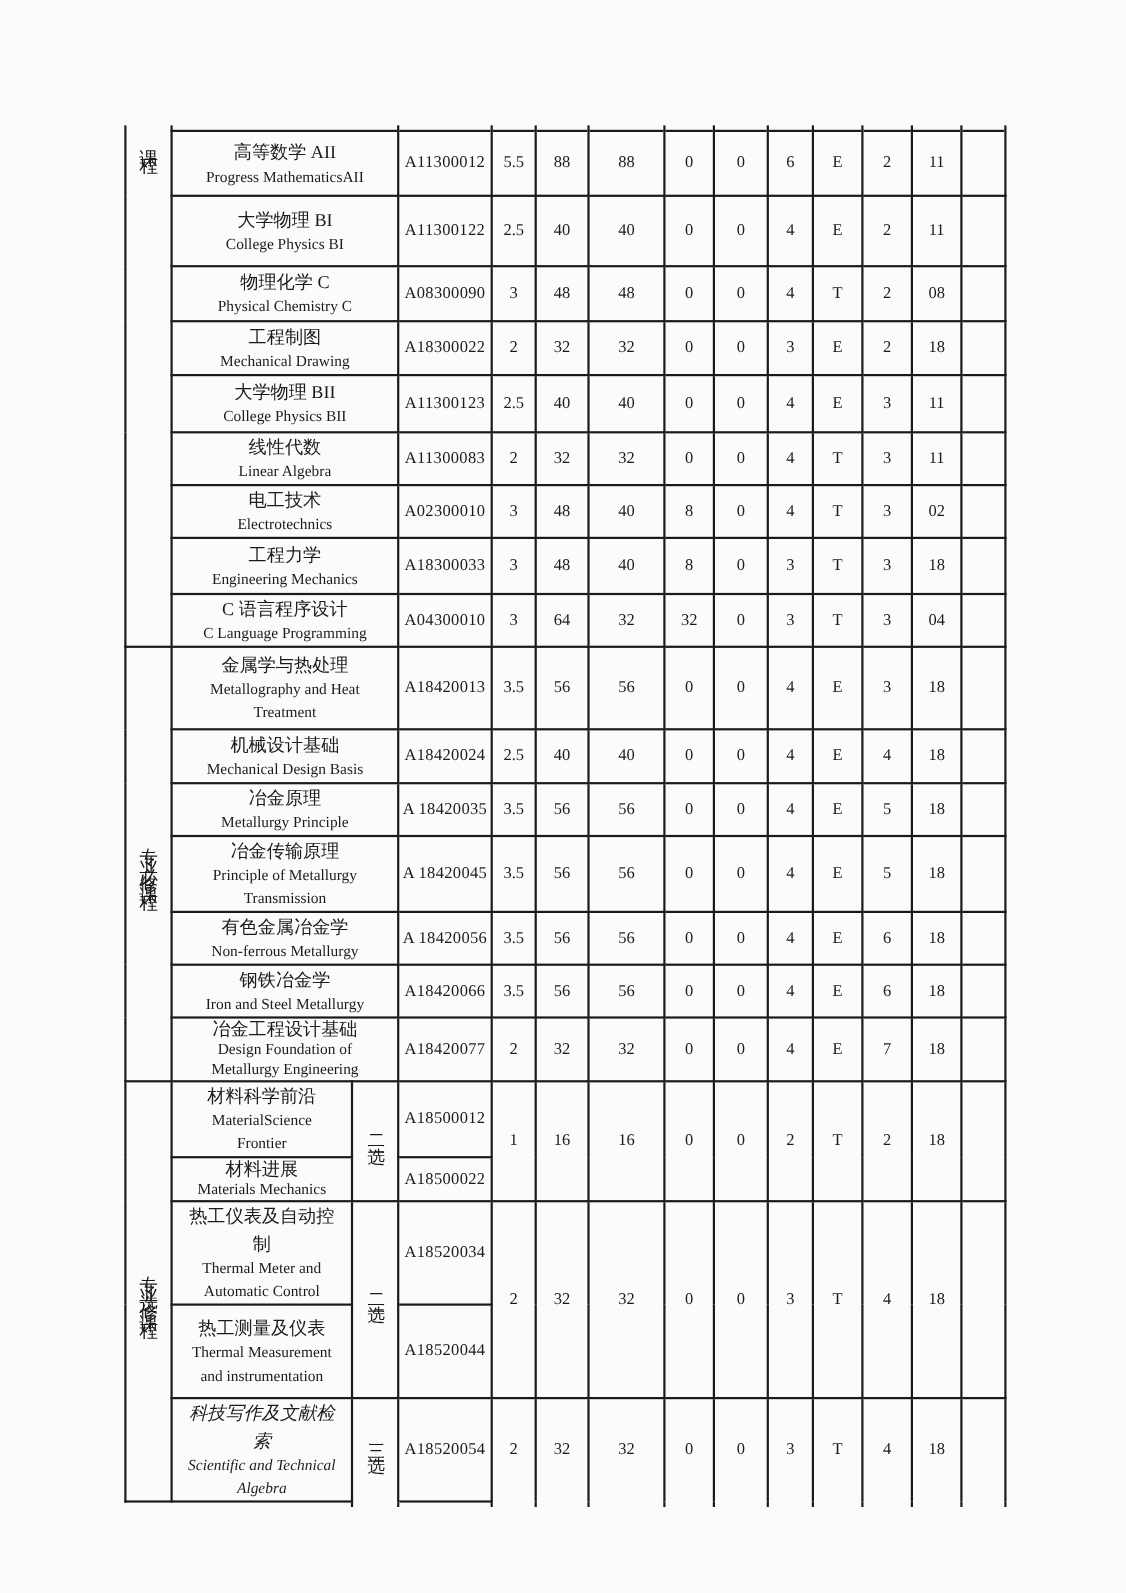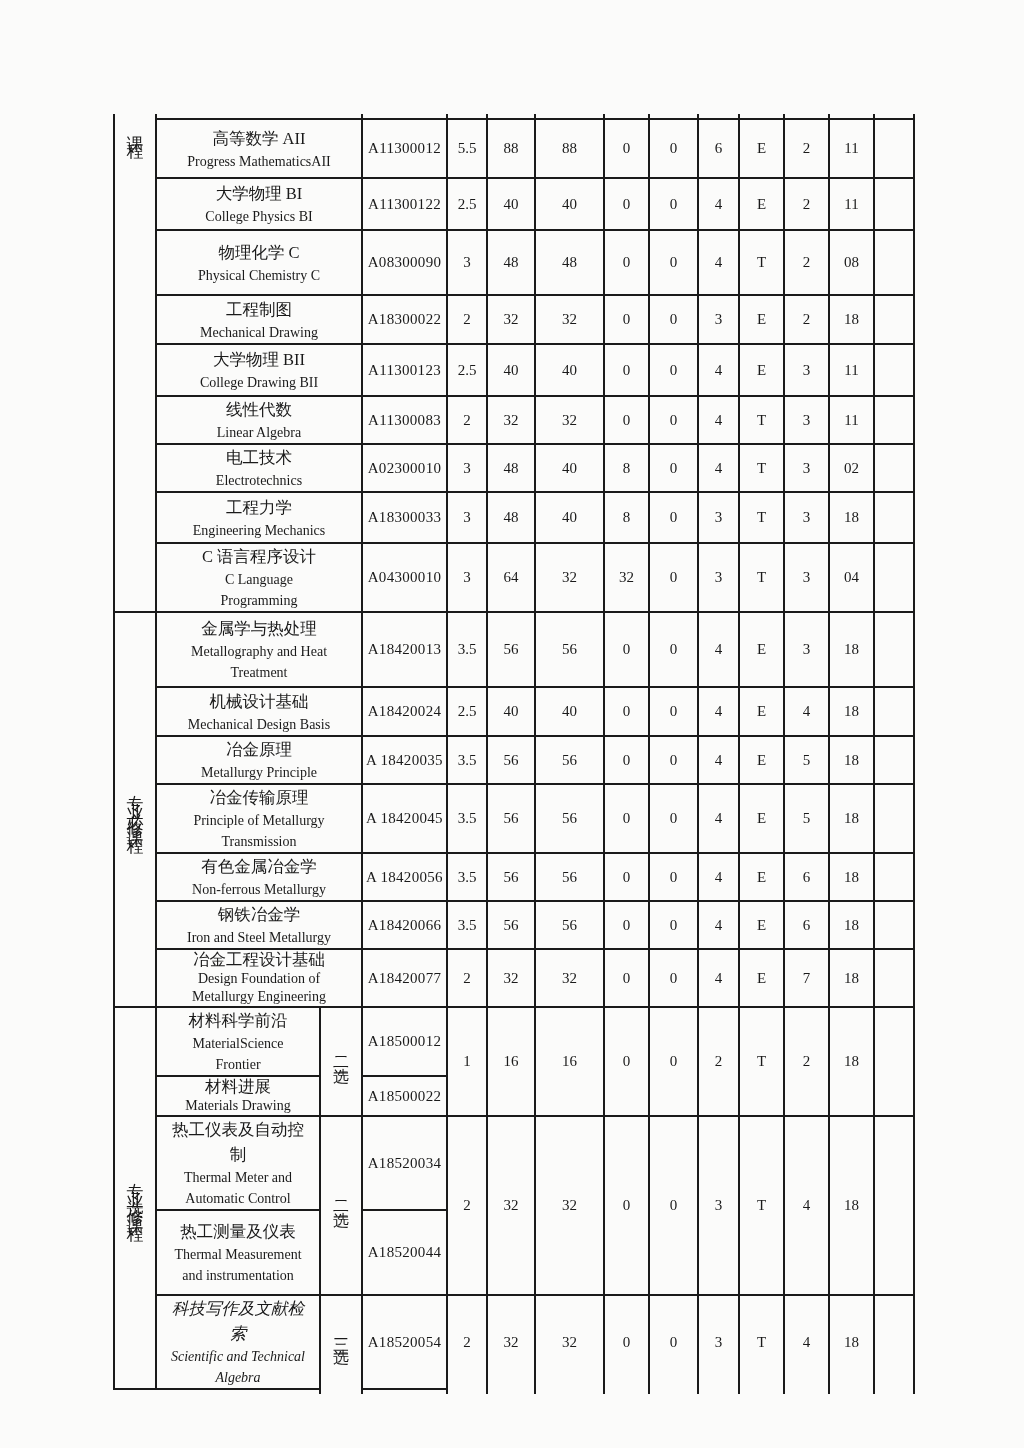--- a/index.html
+++ b/index.html
@@ -17,21 +17,21 @@
     border:2px solid #1a1a1a;
     padding:0;margin:0;
     text-align:center;vertical-align:middle;
     overflow:hidden;
     font-size:15px;
   }
   td.nb{border:none;}
   td.stub{border-top:none;border-bottom:none;}
   td.ot{border-top:none;}
   td.ob{border-bottom:none;}
-  .name{padding:0 30px;}
+  .name{padding:0 19px;}
   .name-n{padding:0 13px;}
   .pad12{padding:0 14px;font-style:italic;}
   .zh{font-size:16.5px;line-height:25px;}
   .en{font-size:14px;line-height:21px;}
   tr.tight .zh{line-height:20px;}
   tr.tight .en{line-height:18px;}
   .num{font-size:15px;}
   .code{font-size:15px;letter-spacing:.3px;}
   .cat{vertical-align:middle;}
   .cat-top{vertical-align:top;}
@@ -95,38 +95,38 @@
   <td class="num">88</td>
   <td class="num">88</td>
   <td class="num">0</td>
   <td class="num">0</td>
   <td class="num">6</td>
   <td class="num">E</td>
   <td class="num">2</td>
   <td class="num">11</td>
   <td class="num"></td>
 </tr>
-<tr style="height:52px">
+<tr style="height:64px">
   <td class="name" colspan="2">
             <div class="zh">大学物理 BI</div>
             <div class="en">College Physics BI</div>
           </td>
   <td class="code">A11300122</td>
   <td class="num">2.5</td>
   <td class="num">40</td>
   <td class="num">40</td>
   <td class="num">0</td>
   <td class="num">0</td>
   <td class="num">4</td>
   <td class="num">E</td>
   <td class="num">2</td>
   <td class="num">11</td>
   <td class="num"></td>
 </tr>
-<tr style="height:65px">
+<tr style="height:50px">
   <td class="name" colspan="2">
             <div class="zh">物理化学 C</div>
             <div class="en">Physical Chemistry C</div>
           </td>
   <td class="code">A08300090</td>
   <td class="num">3</td>
   <td class="num">48</td>
   <td class="num">48</td>
   <td class="num">0</td>
   <td class="num">0</td>
@@ -149,21 +149,21 @@
   <td class="num">0</td>
   <td class="num">3</td>
   <td class="num">E</td>
   <td class="num">2</td>
   <td class="num">18</td>
   <td class="num"></td>
 </tr>
 <tr style="height:52px">
   <td class="name" colspan="2">
             <div class="zh">大学物理 BII</div>
-            <div class="en">College Drawing BII</div>
+            <div class="en">College Physics BII</div>
           </td>
   <td class="code">A11300123</td>
   <td class="num">2.5</td>
   <td class="num">40</td>
   <td class="num">40</td>
   <td class="num">0</td>
   <td class="num">0</td>
   <td class="num">4</td>
   <td class="num">E</td>
   <td class="num">3</td>
@@ -375,21 +375,21 @@
   <td class="num" rowspan="2">0</td>
   <td class="num" rowspan="2">2</td>
   <td class="num" rowspan="2">T</td>
   <td class="num" rowspan="2">2</td>
   <td class="num" rowspan="2">18</td>
   <td class="num" rowspan="2"></td>
 </tr>
 <tr style="height:38px" class="tight">
   <td class="name-n">
             <div class="zh">材料进展</div>
-            <div class="en">Materials Drawing</div>
+            <div class="en">Materials Mechanics</div>
           </td>
   <td class="code">A18500022</td>
 </tr>
 <tr style="height:83px">
   <td class="name-n">
             <div class="zh">热工仪表及自动控制</div>
             <div class="en">Thermal Meter and Automatic Control</div>
           </td>
   <td class="sel" rowspan="2"><span class="vt vt-sel">二选一</span></td>
   <td class="code">A18520034</td>

